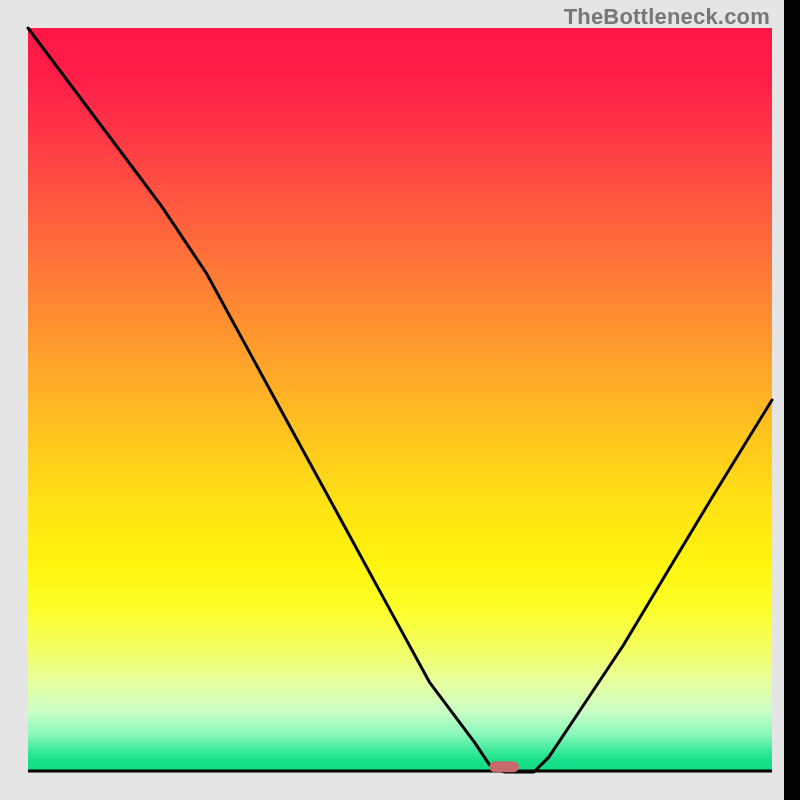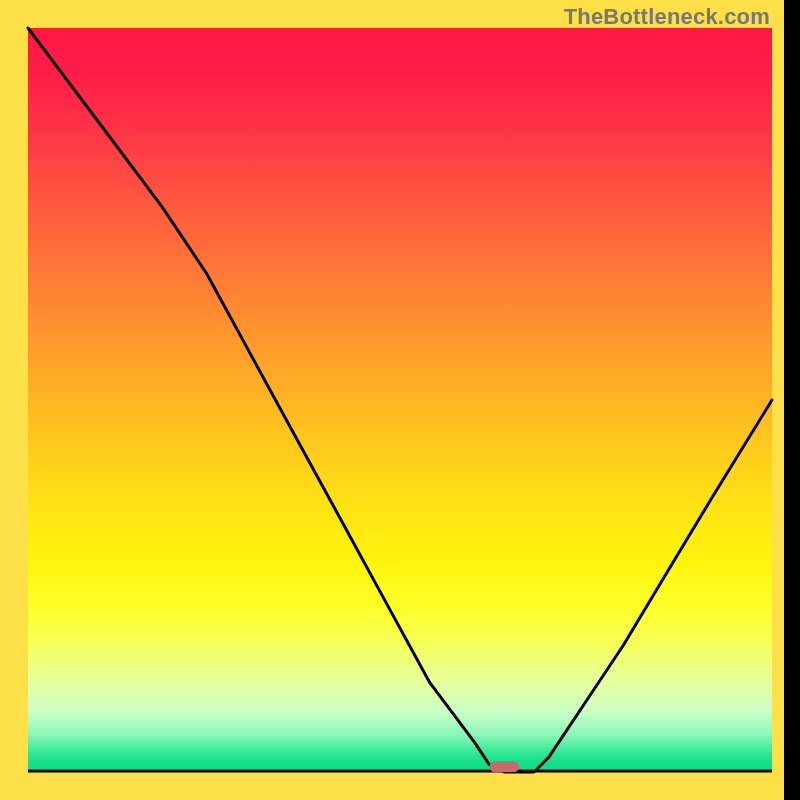--- a/index.html
+++ b/index.html
@@ -7,21 +7,21 @@
     padding: 0;
     width: 800px;
     height: 800px;
     background: #000;
     font-family: Arial, Helvetica, sans-serif;
   }
   .stage {
     position: relative;
     width: 784px;
     height: 800px;
-    background: #fde047;
+    background: #e5e5e5;
   }
   .watermark {
     position: absolute;
     top: 4px;
     right: 14px;
     color: #777;
     font-size: 22px;
     font-weight: 600;
     letter-spacing: 0.2px;
     user-select: none;

